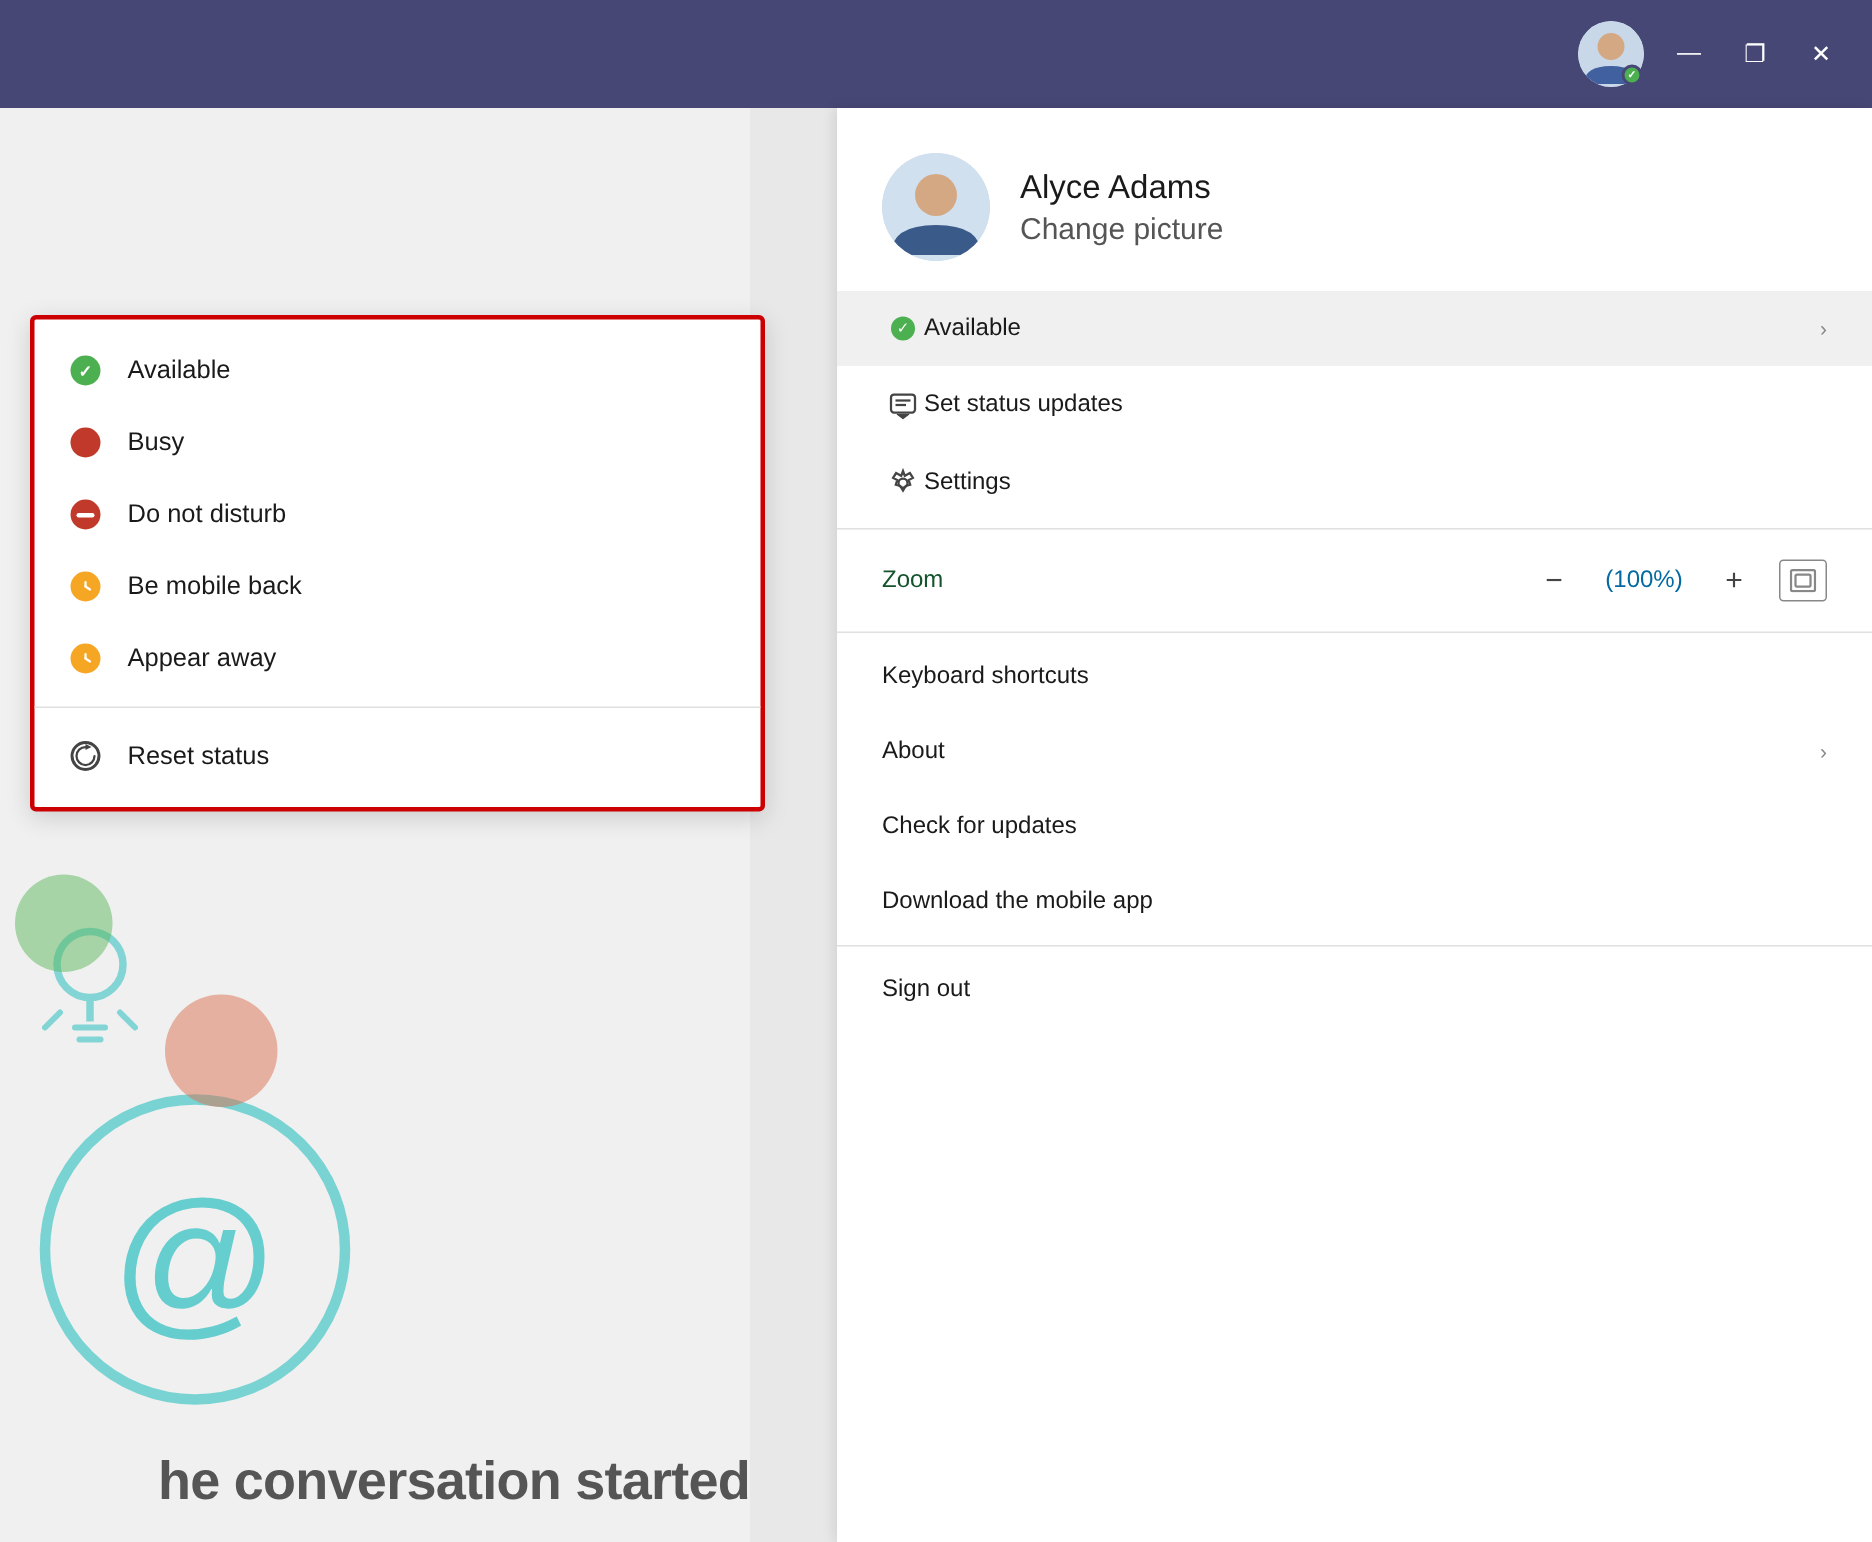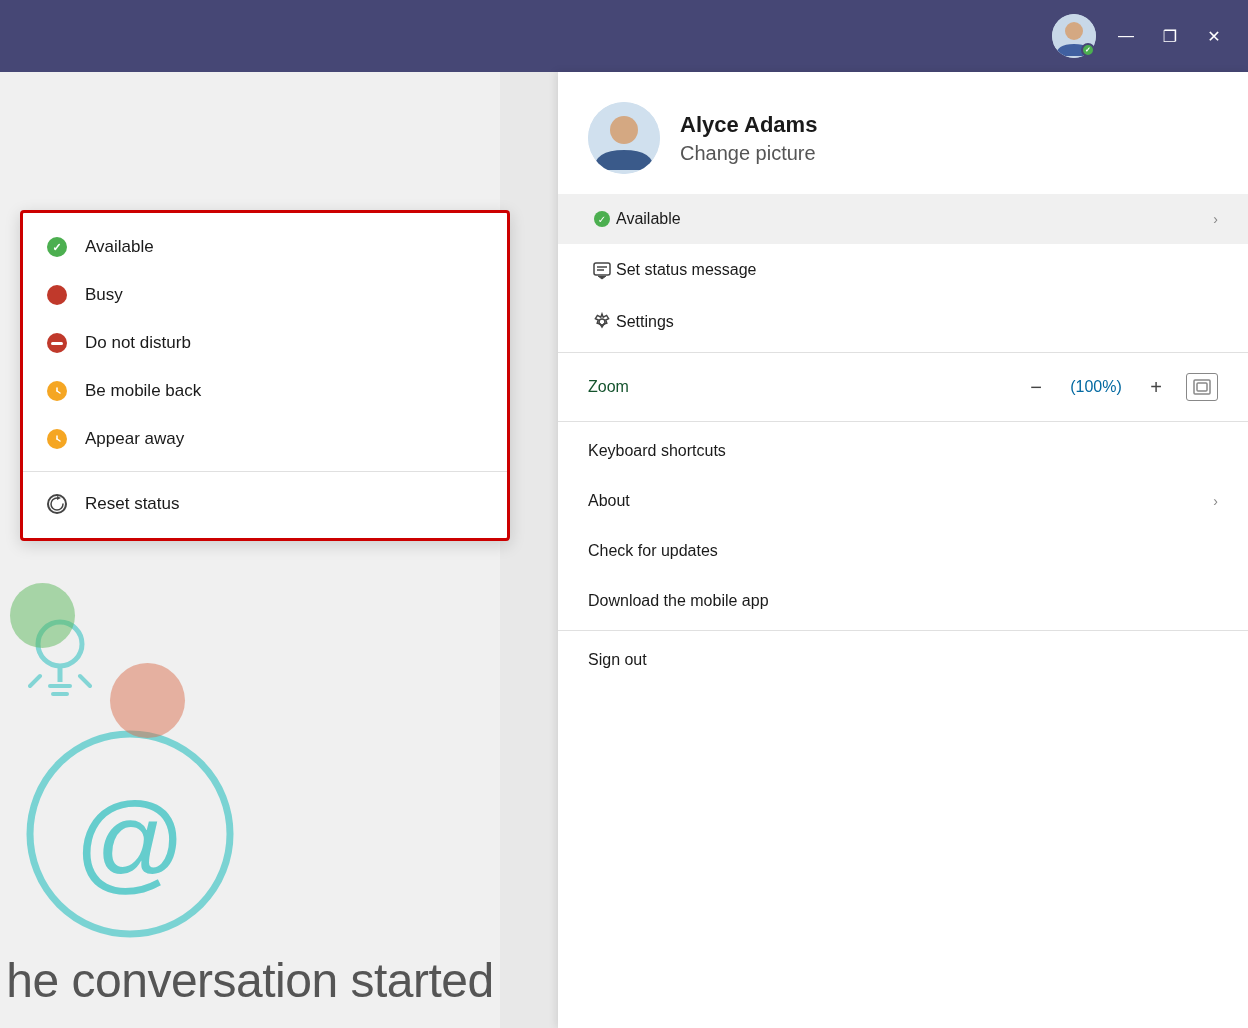--- a/index.html
+++ b/index.html
@@ -29,24 +29,24 @@
       height: 36px;
       background: #d8d8d8;
       border-radius: 4px;
     }
 
     .bg-bottom-text {
       position: absolute;
       bottom: 20px;
       left: 0;
       right: 0;
-      font-size: 48px;
-      font-weight: 400;
+      font-size: 36px;
+      font-weight: 700;
       color: #555;
-      text-align: center;
+      text-align: right;
       letter-spacing: -0.5px;
     }
 
     
     .title-bar {
       position: absolute;
       top: 0; left: 0;
       width: 1248px;
       height: 72px;
       background: #464775;
@@ -113,21 +113,21 @@
     
     .profile-header {
       display: flex;
       align-items: center;
       padding: 30px 30px 20px 30px;
       gap: 20px;
     }
 
     .profile-name {
       font-size: 22px;
-      font-weight: 700;
+      font-weight: 400;
       color: #1a1a1a;
     }
 
     .profile-change-pic {
       font-size: 20px;
       color: #555;
       margin-top: 4px;
     }
 
     
@@ -431,21 +431,21 @@
 
   <div class="menu-item">
     <div class="menu-item-icon">
       <svg width="20" height="20" viewBox="0 0 20 20" fill="none">
         <rect x="2" y="3" width="16" height="12" rx="2" stroke="#444" stroke-width="1.5"></rect>
         <path d="M6 16 L10 19 L14 16" fill="#444" stroke="#444" stroke-width="1" stroke-linejoin="round"></path>
         <line x1="5" y1="7" x2="15" y2="7" stroke="#444" stroke-width="1.5"></line>
         <line x1="5" y1="10" x2="12" y2="10" stroke="#444" stroke-width="1.5"></line>
       </svg>
     </div>
-    <div class="menu-item-label">Set status message</div>
+    <div class="menu-item-label">Set status updates</div>
   </div>
 
 
   <div class="menu-item">
     <div class="menu-item-icon">
       <svg width="20" height="20" viewBox="0 0 20 20" fill="none">
         <circle cx="10" cy="10" r="3" stroke="#444" stroke-width="1.5"></circle>
         <path d="M10 2 L11.2 5.2 L14.6 3.4 L16.6 6.6 L13.8 8 L14.8 11.2 L11.8 12 L10 15 L8.2 12 L5.2 11.2 L6.2 8 L3.4 6.6 L5.4 3.4 L8.8 5.2 Z" stroke="#444" stroke-width="1.5" fill="none"></path>
       </svg>
     </div>

